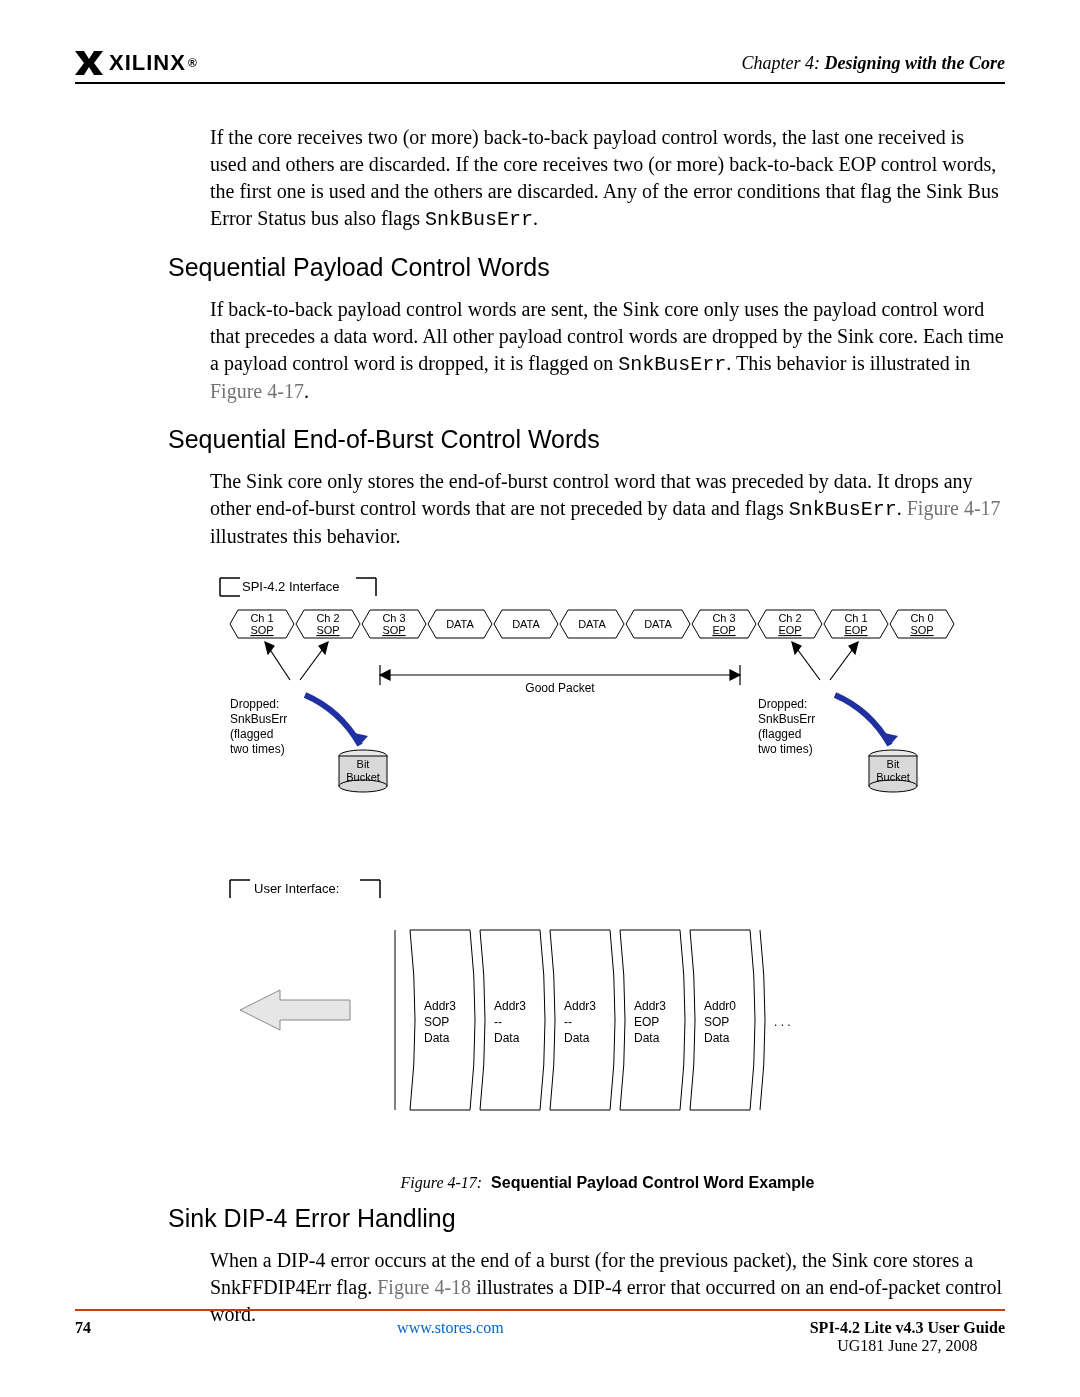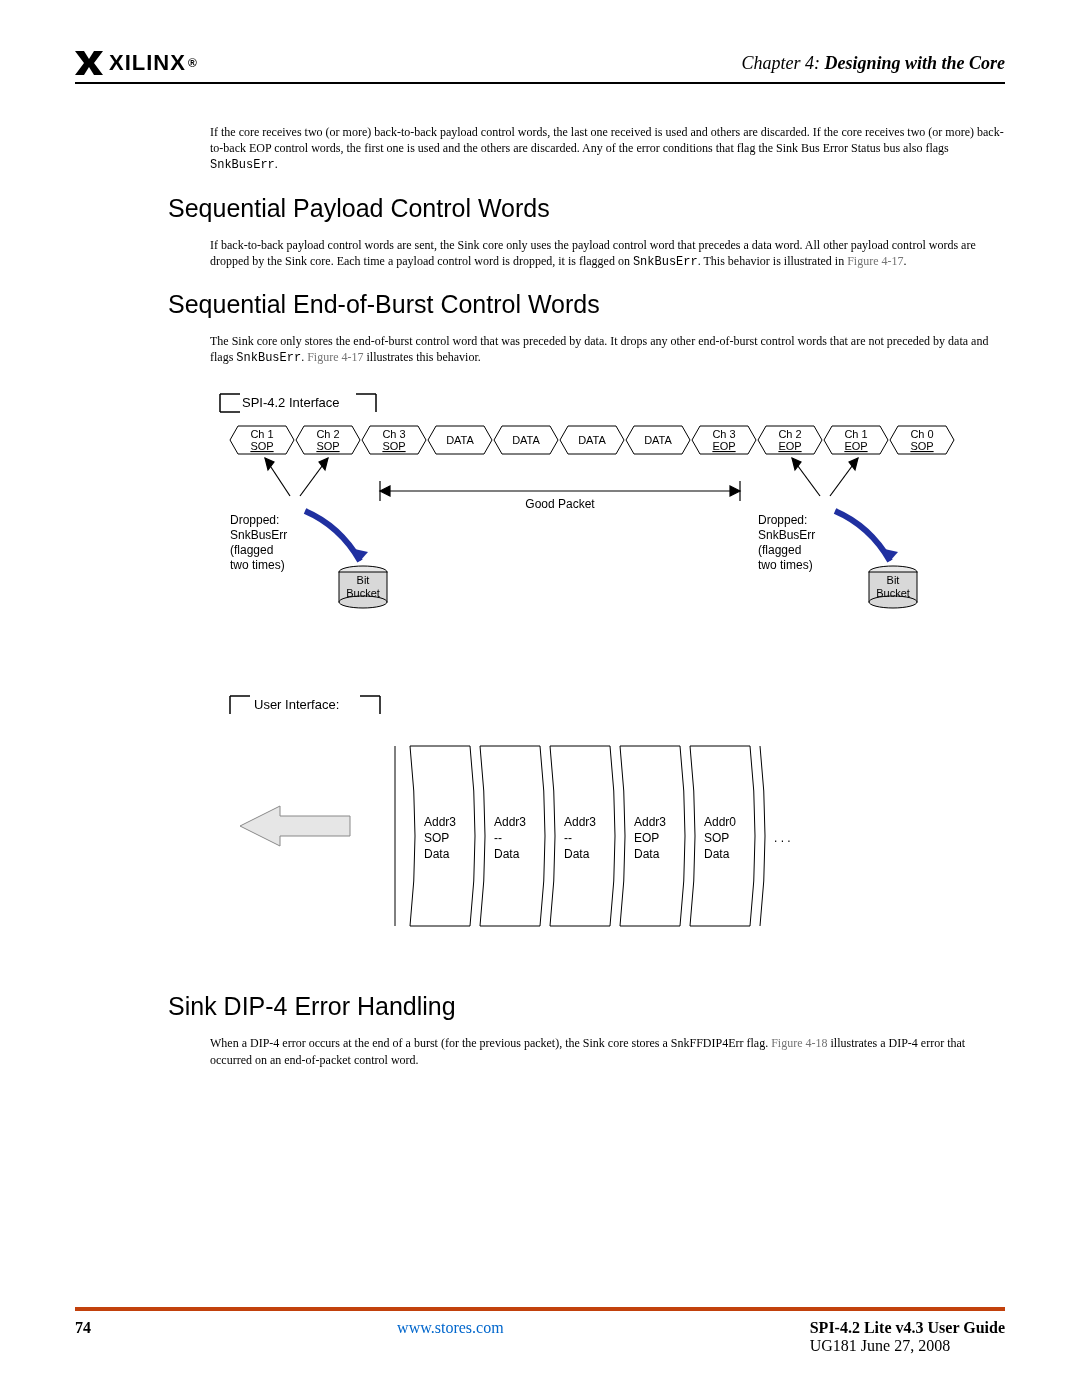--- a/index.html
+++ b/index.html
@@ -7,32 +7,32 @@
 .hdr{display:flex;justify-content:space-between;align-items:center;border-bottom:2px solid #000;padding-bottom:6px;margin-bottom:40px;}
 .logo{display:flex;align-items:center;font-family:Arial,Helvetica,sans-serif;font-weight:700;font-size:22px;letter-spacing:1px;}
 .logo-x{display:inline-block;margin-right:6px;}
 .logo-x svg{display:block;}
 .chap{font-style:italic;font-family:"Palatino Linotype",serif;font-size:18px;}
 .chap b{font-style:italic;font-weight:700;}
 .body{padding-left:135px;}
 .blt{margin:0 0 14px 0;padding-left:0;}
 .blt li{font-size:18px;line-height:1.35;margin-bottom:8px;list-style:none;position:relative;padding-left:30px;}
 .blt li::before{content:"\2022";position:absolute;left:6px;top:0;font-size:18px;}
-.para{font-size:12px;line-height:1.35;margin:0 0 20px 0;}
+.para{font-size:20px;line-height:1.35;margin:0 0 20px 0;}
 .mono{font-family:"Courier New",monospace;}
 .h2{font-family:Arial,Helvetica,sans-serif;font-size:25px;font-weight:400;margin:12px 0 14px -42px;}
 a.xref{color:#737373;text-decoration:none;}
 .figwrap{margin:16px 0 10px 0;}
 .figcap{text-align:center;font-family:Arial,Helvetica,sans-serif;font-size:16px;margin-top:10px;}
 .figcap i{font-style:italic;font-family:"Palatino Linotype",serif;}
 .figcap b{font-weight:700;font-family:Arial,Helvetica,sans-serif;}
-.ftr{position:absolute;left:75px;right:75px;bottom:42px;border-top:4px solid #c2410c;padding-top:8px;display:flex;justify-content:space-between;font-size:16px;}
+.ftr{position:absolute;left:75px;right:75px;bottom:42px;border-top:2px solid #c2410c;padding-top:8px;display:flex;justify-content:space-between;font-size:16px;}
 .ftr .pn{font-weight:700;}
 .ftr .mid a{color:#0066cc;text-decoration:none;}
-.ftr .rt{text-align:left;}
+.ftr .rt{text-align:center;}
 .ftr .rt .t{font-weight:700;}
 svg text{font-family:Arial,Helvetica,sans-serif;}
 </style>
 </head>
 <body>
 
 <div class="page">
 
   <div class="hdr">
     <div class="logo">
@@ -238,20 +238,23 @@
               <text x="14" y="80" font-size="12">Addr0</text>
               <text x="14" y="96" font-size="12">SOP</text>
               <text x="14" y="112" font-size="12">Data</text>
             </g>
           <g transform="translate(550,360)">
               <path d="M0 0 Q10 90 0 180" fill="none" stroke="#000"></path>
               <text x="14" y="96" font-size="12">. . .</text>
             </g>
         </g>
       </svg>
+      <div class="figcap">
+        <i>Figure 4-17:</i>&nbsp;&nbsp;<b>Sequential Payload Control Word Example</b>
+      </div>
     </div>
 
     <div class="h2">Sink DIP-4 Error Handling</div>
 
     <p class="para">
       <span>When a DIP-4 error occurs at the end of a burst (for the previous packet), the Sink core stores a SnkFFDIP4Err flag. </span><a href="#" class="xref">Figure 4-18</a><span> illustrates a DIP-4 error that occurred on an end-of-packet control word.</span>
     </p>
 
   </div>
 

